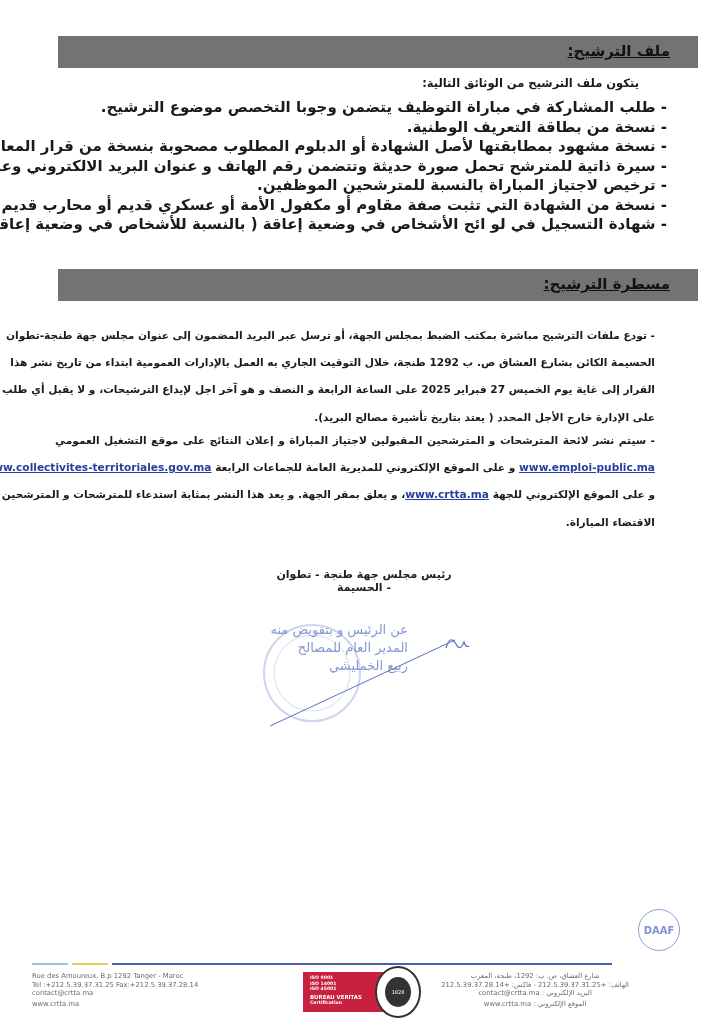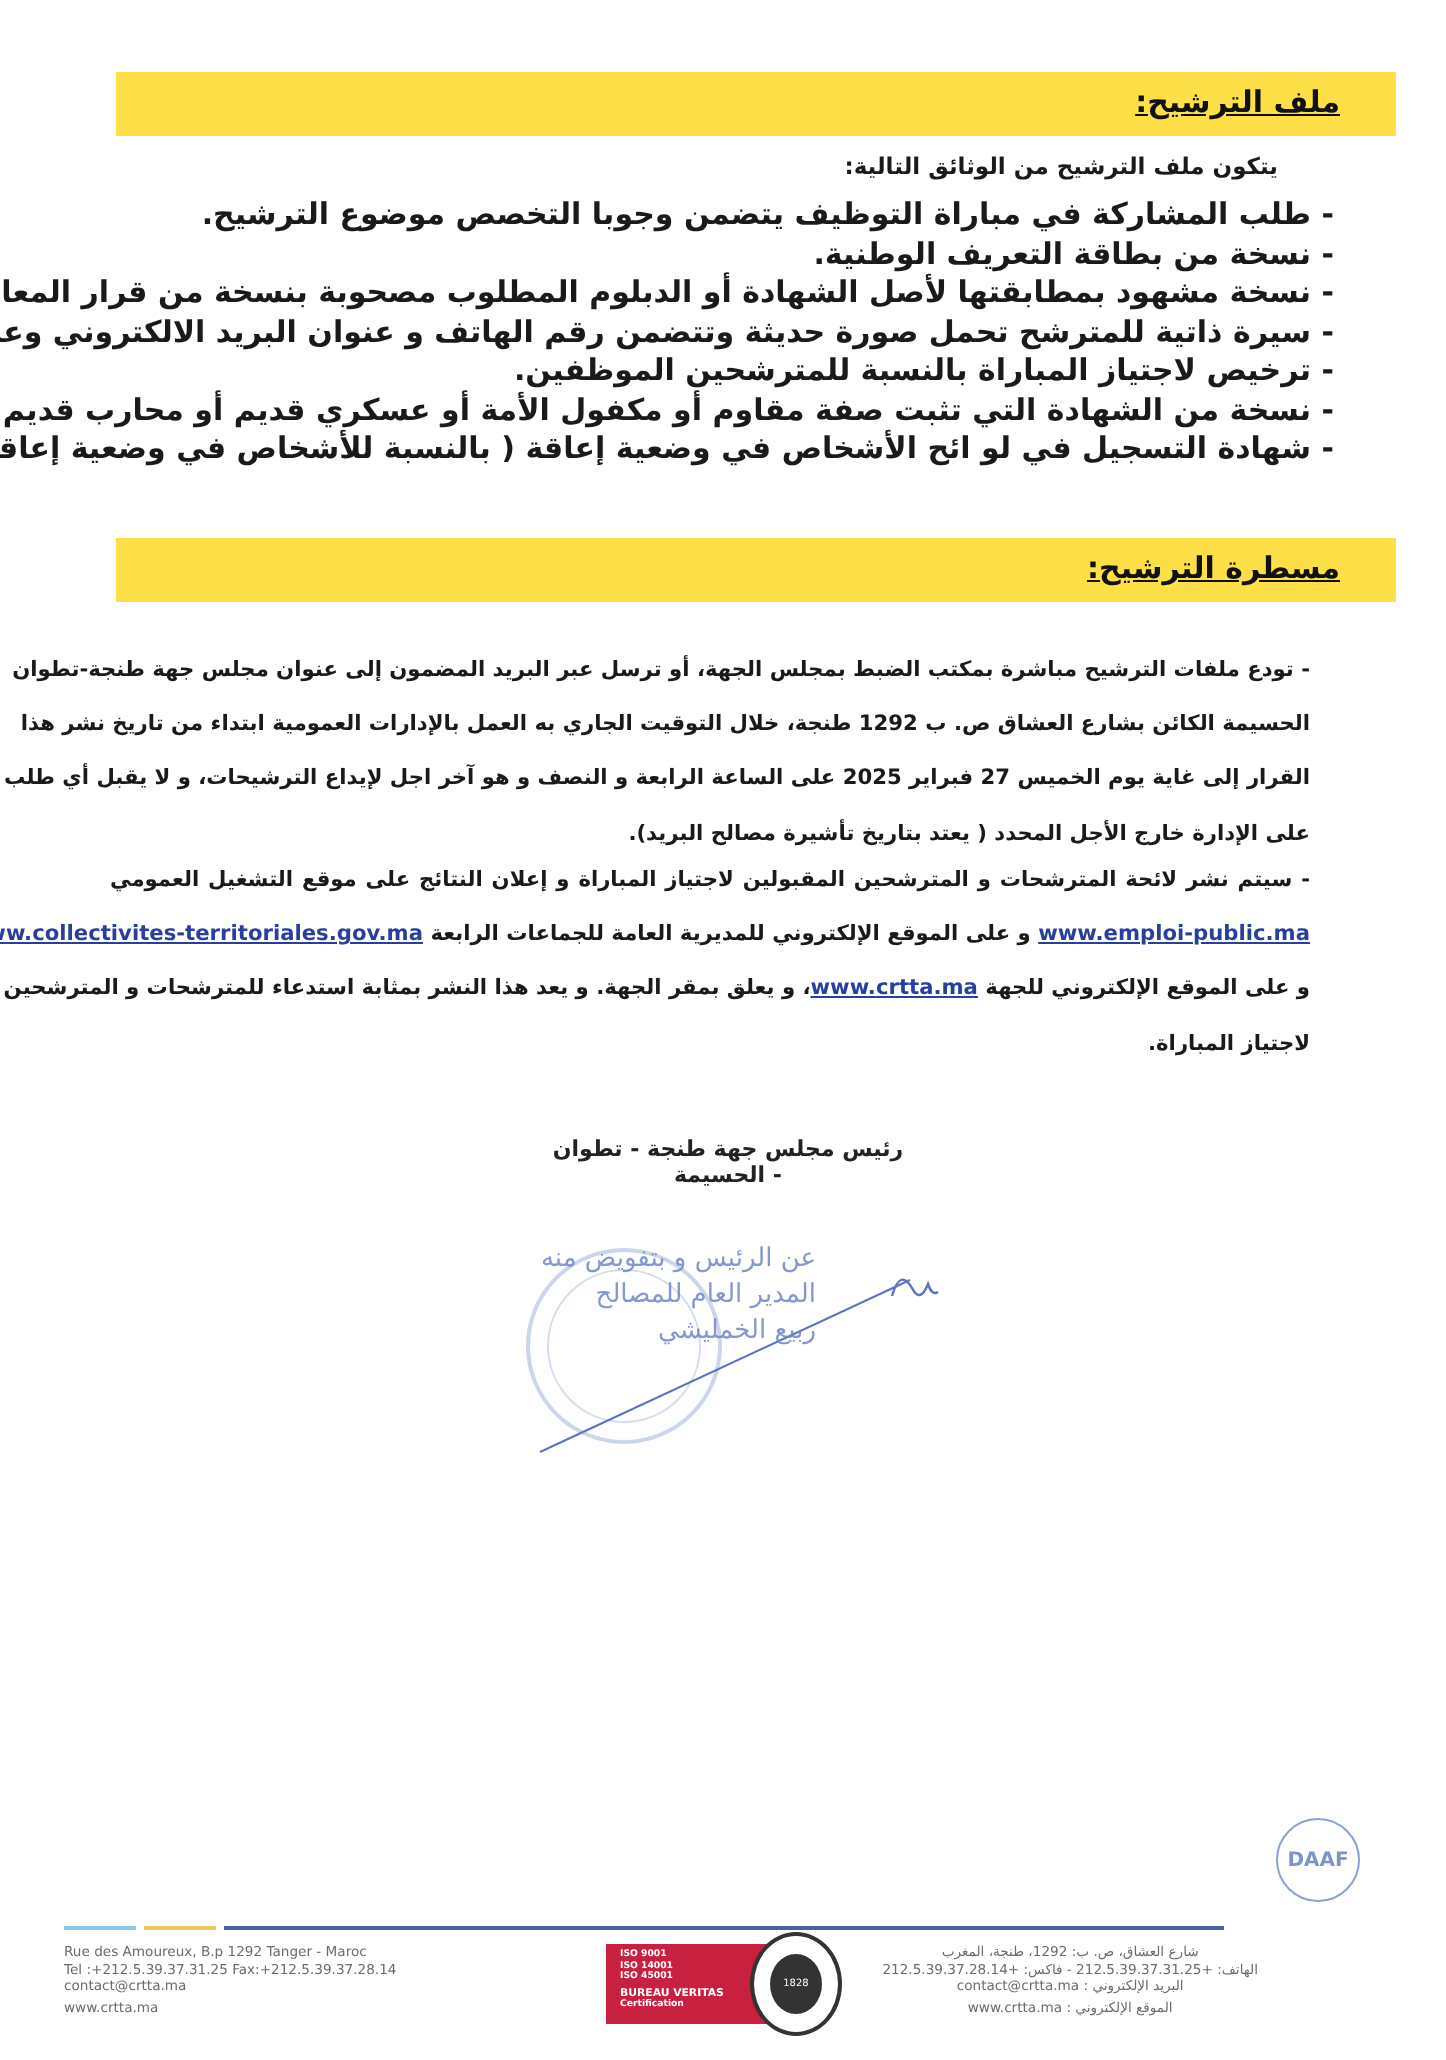--- a/index.html
+++ b/index.html
@@ -3,21 +3,21 @@
 <meta charset="utf-8">
 <style>
   html, body { margin: 0; padding: 0; background: #ffffff; }
   body {
     width: 723px; height: 1030px; position: relative; overflow: hidden;
     font-family: "DejaVu Sans", sans-serif; color: #1a1a1a;
   }
   .page { position: absolute; inset: 0; }
   .section-band {
     position: absolute; left: 58px; width: 640px; height: 32px;
-    background: #fde047;
+    background: #737373;
   }
   .section-title {
     position: absolute; right: 28px; top: 6px; direction: rtl;
     font-weight: bold; font-size: 15px; text-decoration: underline; color: #111;
   }
   .intro {
     position: absolute; right: 84px; top: 76px; direction: rtl;
     font-size: 11.5px; font-weight: bold;
   }
   .doc-list {
@@ -103,21 +103,21 @@
     <span class="line">-  تودع ملفات الترشيح مباشرة بمكتب الضبط بمجلس الجهة، أو ترسل عبر البريد المضمون إلى عنوان مجلس جهة طنجة-تطوان</span>
     <span class="line">الحسيمة الكائن بشارع العشاق ص. ب 1292 طنجة، خلال التوقيت الجاري به العمل بالإدارات العمومية ابتداء من تاريخ نشر هذا</span>
     <span class="line">القرار إلى غاية يوم الخميس 27 فبراير 2025 على الساعة الرابعة و النصف و هو آخر اجل لإيداع الترشيحات، و لا يقبل أي طلب يرد</span>
     <span class="line last">على الإدارة خارج الأجل المحدد   ( يعتد بتاريخ تأشيرة مصالح البريد).</span>
   </div>
 
   <div class="para" style="top:427px;">
     <span class="line">- سيتم نشر لائحة المترشحات و المترشحين المقبولين لاجتياز المباراة و إعلان النتائج على موقع التشغيل العمومي</span>
     <span class="line"><a class="link">www.emploi-public.ma</a><span> و على الموقع الإلكتروني للمديرية العامة للجماعات الرابعة </span><a class="link">www.collectivites-territoriales.gov.ma</a></span>
     <span class="line"><span>و على الموقع الإلكتروني للجهة </span><a class="link">www.crtta.ma</a><span>، و يعلق بمقر الجهة. و يعد هذا النشر بمثابة استدعاء للمترشحات و المترشحين</span></span>
-    <span class="line last">لاجتياز المباراة.</span>
+    <span class="line last">الاقتضاء المباراة.</span>
   </div>
 
   <div class="signature-title">رئيس مجلس جهة طنجة - تطوان - الحسيمة</div>
   <div class="stamp">
     <svg width="220" height="110" style="position:absolute;left:0;top:0;">
       <circle cx="62" cy="55" r="48" fill="none" stroke="#a9b9e0" stroke-width="2" opacity="0.6"></circle>
       <circle cx="62" cy="55" r="38" fill="none" stroke="#a9b9e0" stroke-width="1" opacity="0.5"></circle>
       <path d="M20 108 L205 22" stroke="#5a72c4" stroke-width="1" fill="none"></path>
       <path d="M196 30 q4 -14 10 -4 q4 8 8 -2 q2 6 5 4" stroke="#5a72c4" stroke-width="1.2" fill="none"></path>
     </svg>

